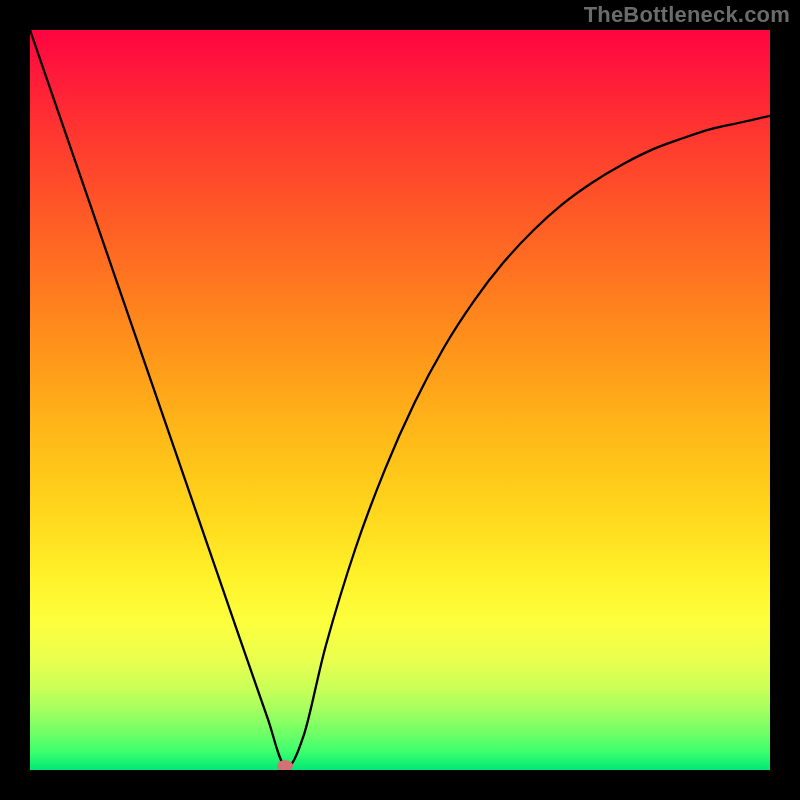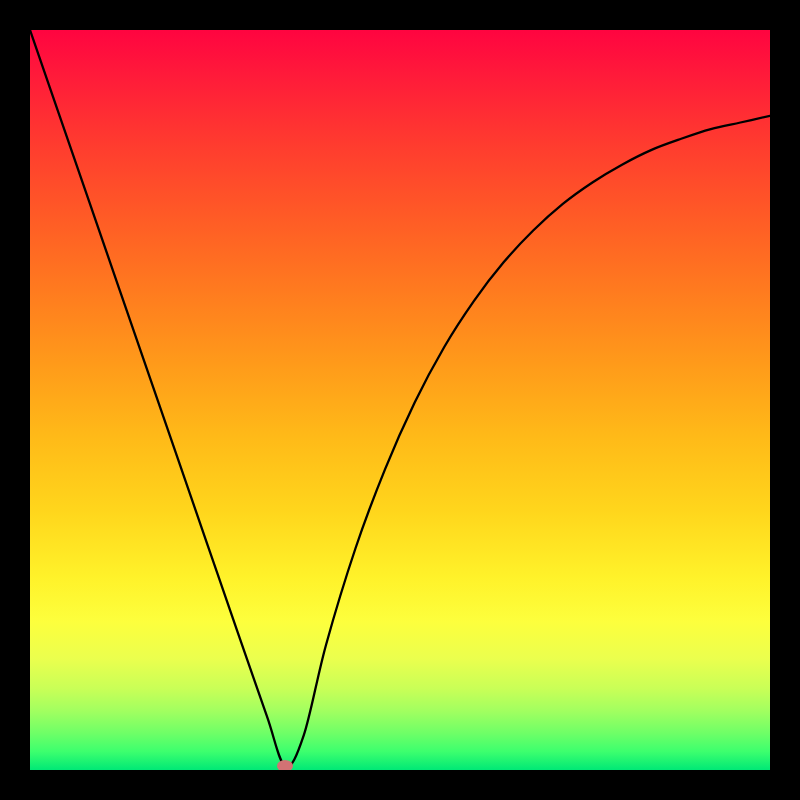--- a/index.html
+++ b/index.html
@@ -35,20 +35,21 @@
     height: 740px;
   }
   svg {
     display: block;
   }
 </style>
 </head>
 <body>
 
 <div class="frame">
+  <div class="watermark">TheBottleneck.com</div>
   <div class="plot">
     <svg id="plot-svg" width="740" height="740" viewBox="0 0 740 740">
         <defs>
           <linearGradient id="bg-grad" x1="0" y1="0" x2="0" y2="1">
             <stop offset="0%" stop-color="#ff0440"></stop>
             <stop offset="6%" stop-color="#ff1a3a"></stop>
             <stop offset="15%" stop-color="#ff3a2f"></stop>
             <stop offset="25%" stop-color="#ff5a26"></stop>
             <stop offset="35%" stop-color="#ff7a1f"></stop>
             <stop offset="45%" stop-color="#ff9a1a"></stop>

